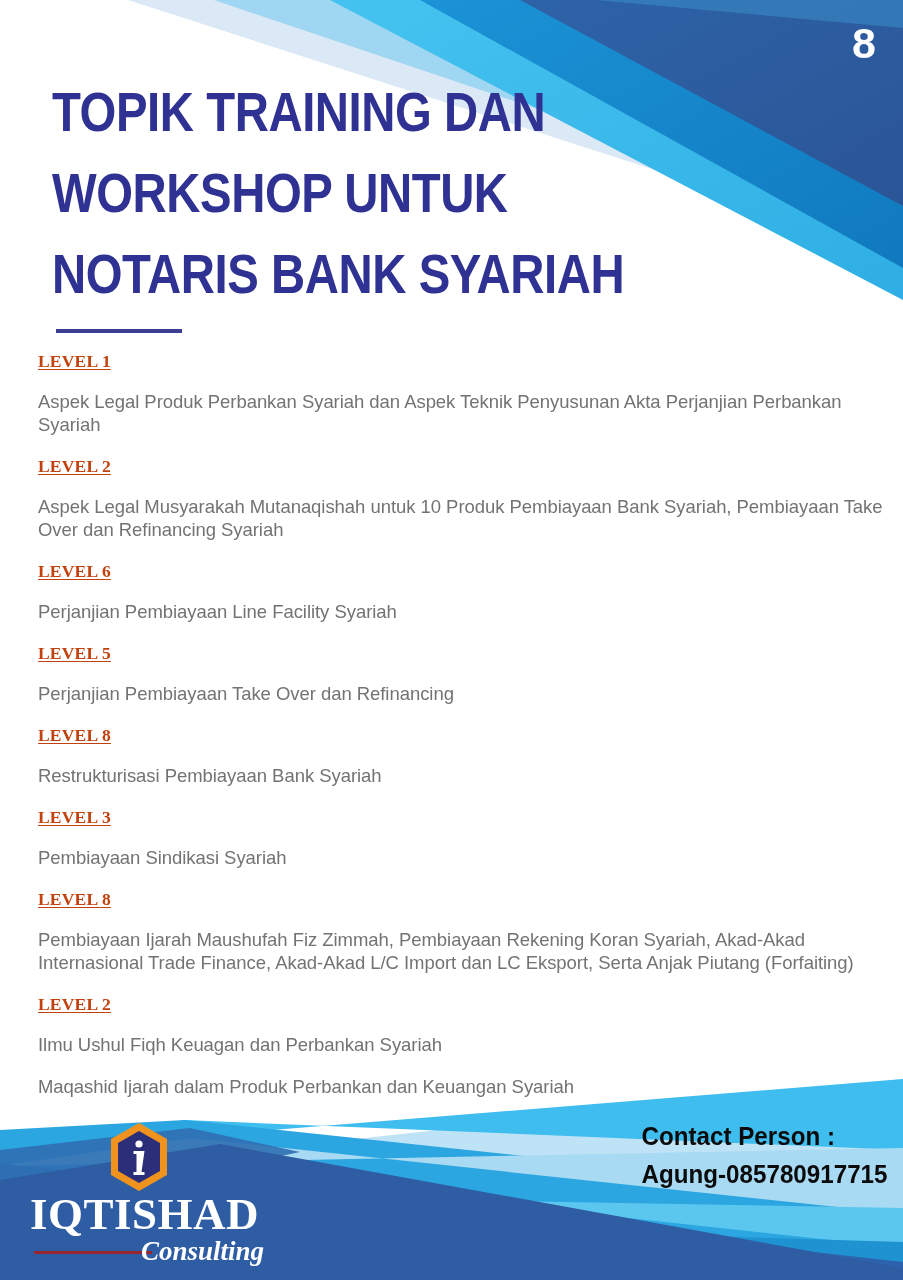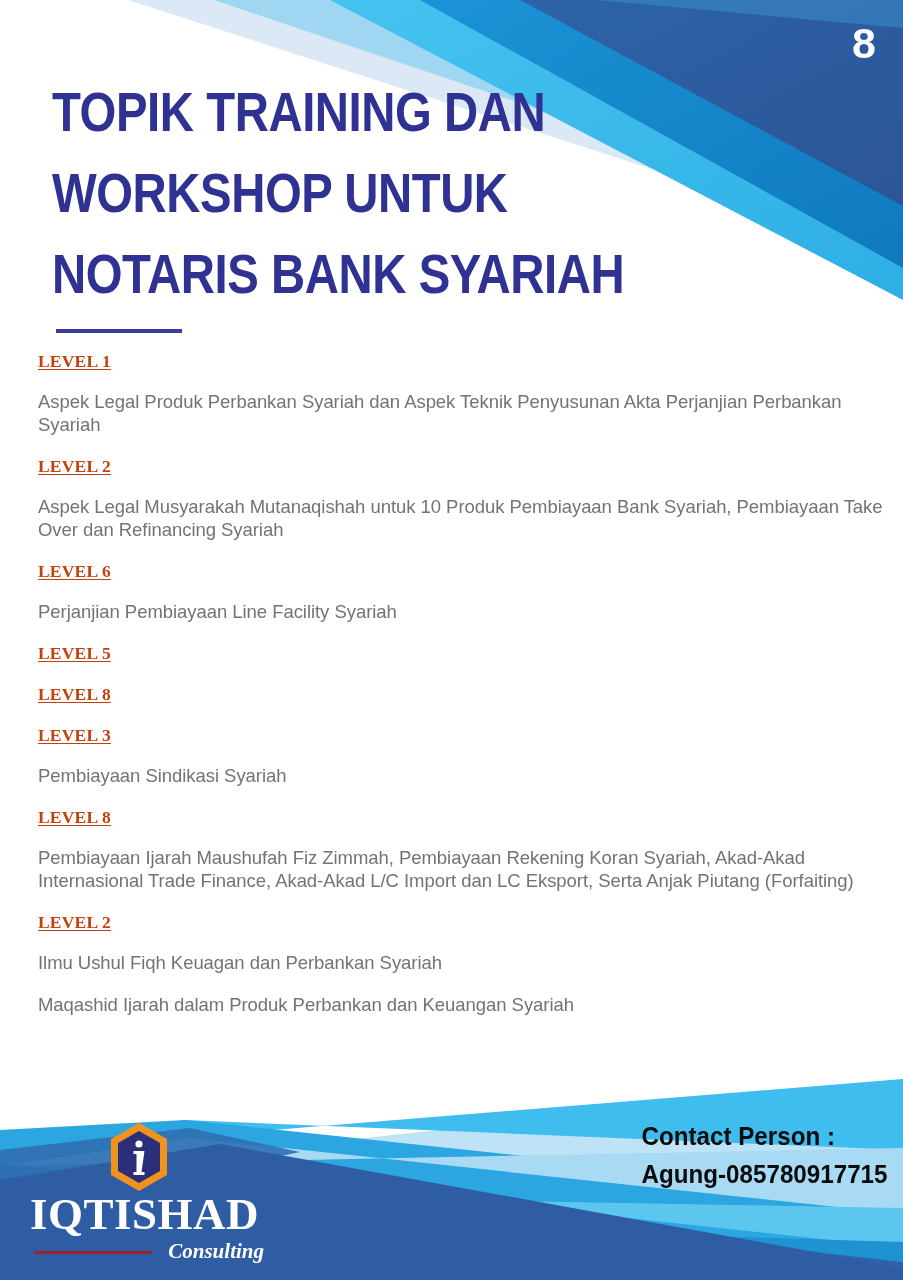--- a/index.html
+++ b/index.html
@@ -166,21 +166,21 @@
     background: #9a2430;
   }
   .logo-sub {
     position: absolute;
     right: 2px;
     top: 0;
     color: #ffffff;
     font-family: "Liberation Serif", serif;
     font-style: italic;
     font-weight: bold;
-    font-size: 21px;
+    font-size: 27px;
     line-height: 26px;
   }
 </style>
 </head>
 <body>
 
 <div id="slide">
 
   <svg class="deco-layer" viewBox="0 0 903 1280" preserveAspectRatio="none" xmlns="http://www.w3.org/2000/svg">
     <defs>
@@ -255,24 +255,26 @@
     </div>
 
 
     <div class="level-item">
       <div class="level-label">LEVEL 6</div>
       <div class="level-desc">Perjanjian Pembiayaan Line Facility Syariah</div>
     </div>
 
     <div class="level-item">
       <div class="level-label">LEVEL 5</div>
+      <div class="level-desc">Perjanjian Pembiayaan Take Over dan Refinancing</div>
     </div>
 
     <div class="level-item">
       <div class="level-label">LEVEL 8</div>
+      <div class="level-desc">Restrukturisasi Pembiayaan Bank Syariah</div>
     </div>
 
     <div class="level-item">
       <div class="level-label">LEVEL 3</div>
       <div class="level-desc">Pembiayaan Sindikasi Syariah</div>
     </div>
 
     <div class="level-item">
       <div class="level-label">LEVEL 8</div>
       <div class="level-desc">Pembiayaan Ijarah Maushufah Fiz Zimmah, Pembiayaan Rekening Koran Syariah, Akad-Akad Internasional Trade Finance, Akad-Akad L/C Import dan LC Eksport, Serta Anjak Piutang (Forfaiting)</div>

